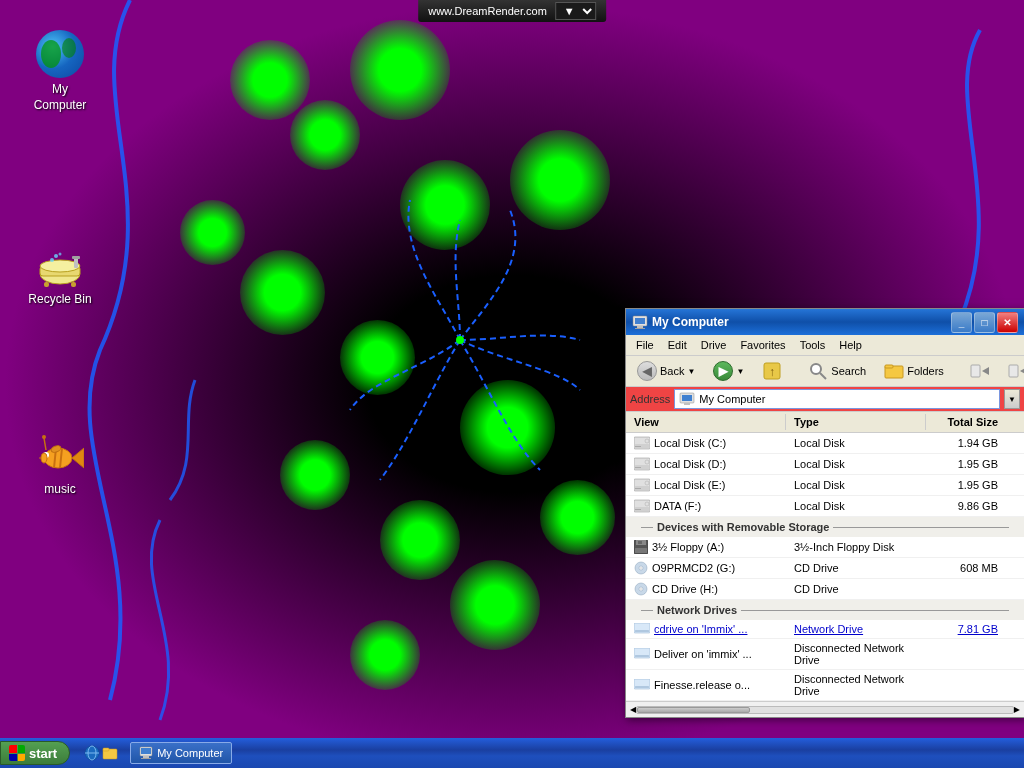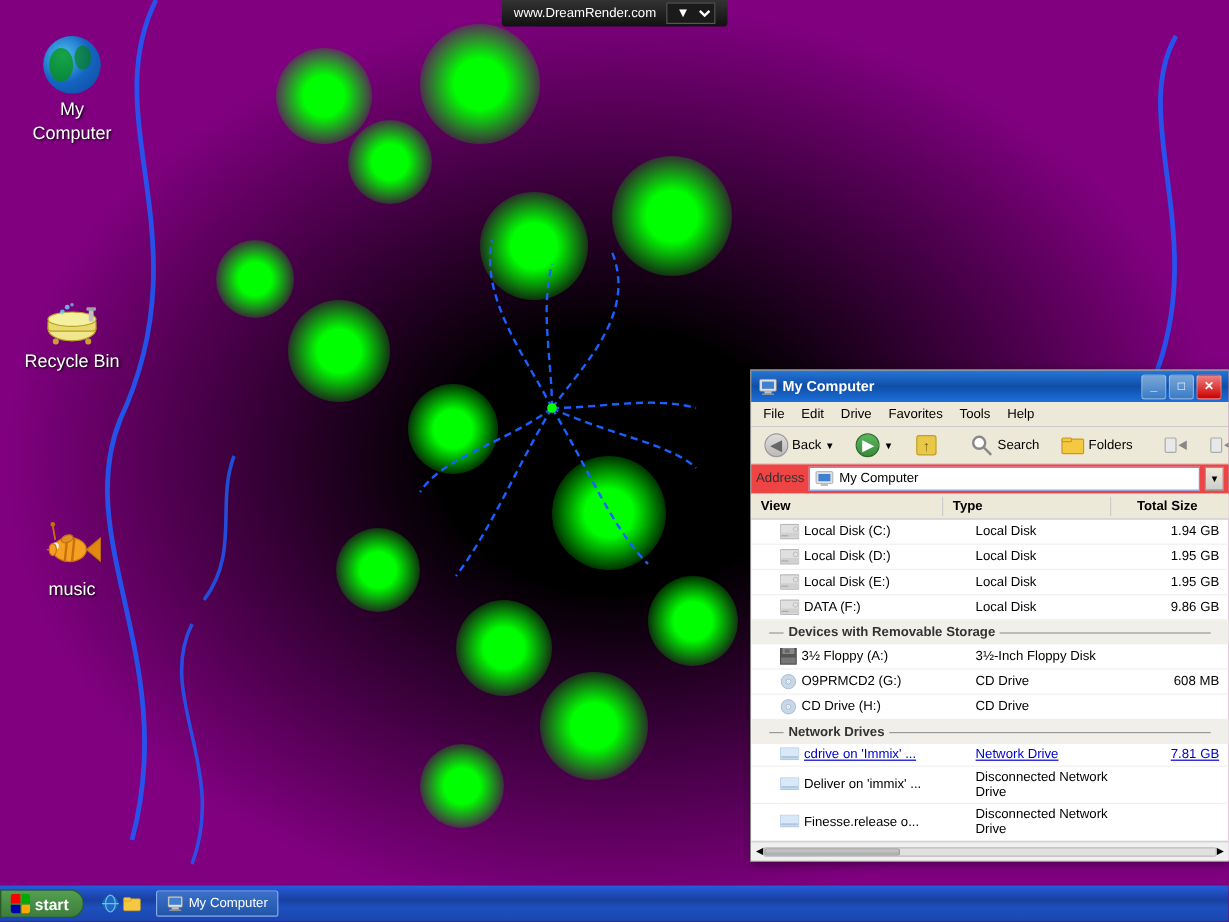--- a/index.html
+++ b/index.html
@@ -46,21 +46,21 @@
       width: 48px;
       height: 48px;
       margin-bottom: 4px;
       display: flex;
       align-items: center;
       justify-content: center;
     }
 
     .desktop-icon .icon-label {
       text-align: center;
-      font-size: 15px;
+      font-size: 12px;
       line-height: 1.3;
     }
 
     
     .globe {
       width: 48px;
       height: 48px;
       border-radius: 50%;
       background: radial-gradient(circle at 35% 35%, #4fc3f7, #1565c0 50%, #0d47a1);
       position: relative;
@@ -302,21 +302,20 @@
       border-bottom: 1px solid #f0f0f0;
       cursor: default;
     }
 
     .xp-list-cell {
       padding: 1px 8px;
       font-size: 11px;
       display: flex;
       align-items: center;
       gap: 4px;
-      margin-left: 16px;
     }
 
     .col-name { width: 160px; }
     .col-type { width: 140px; }
     .col-size { width: 80px; text-align: right; justify-content: flex-end; }
 
     .section-header {
       background: #f0efea;
       padding: 4px 15px;
       font-size: 11px;

